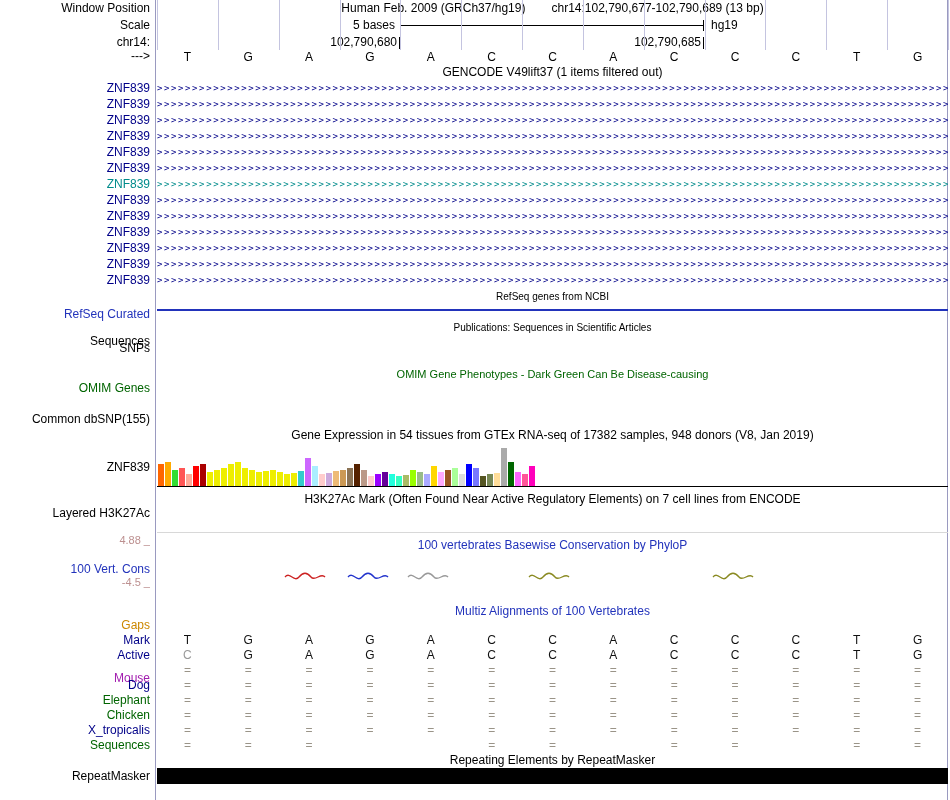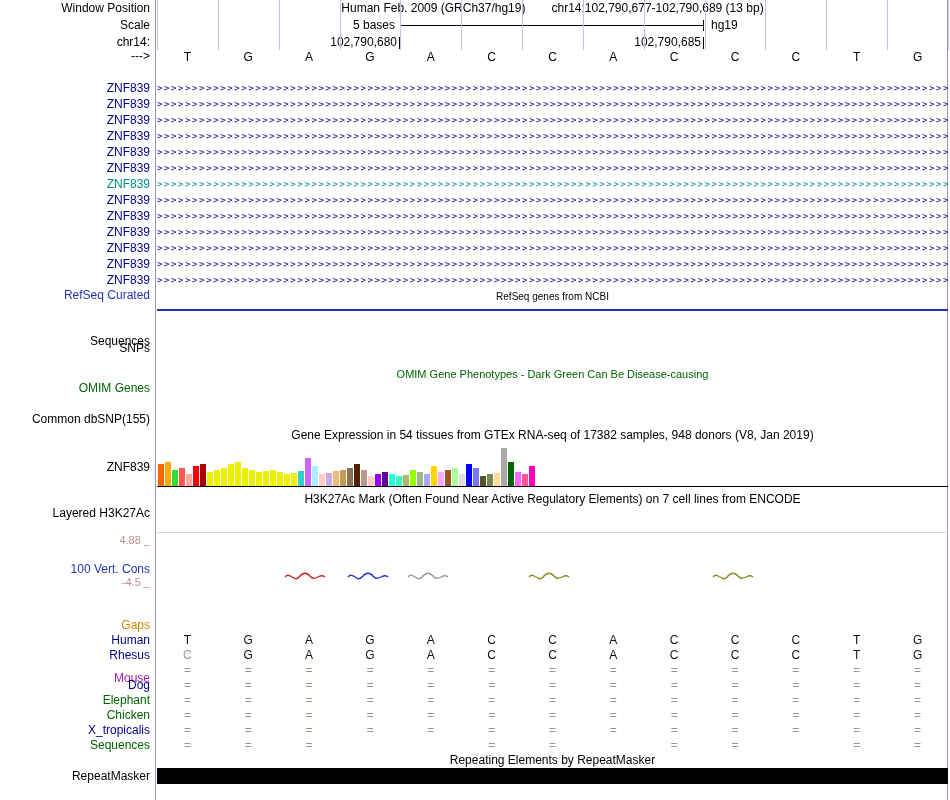--- a/index.html
+++ b/index.html
@@ -46,25 +46,27 @@
   <div class="right-in" style="left:711px;width:60px;text-align:left;top:19px">hg19</div>
 
   <div class="side-label" style="top:36px">chr14:</div>
   <div class="right-in" style="left:157px;width:240px;top:36px">102,790,680</div>
   <div class="ctick" style="left:399px;top:37px"></div>
   <div class="right-in" style="left:461px;width:240px;top:36px">102,790,685</div>
   <div class="ctick" style="left:703px;top:37px"></div>
 
   <div class="side-label" style="top:50px">---&gt;</div>
 
+  <div class="center-title" style="top:66px">GENCODE V49lift37 (1 items filtered out)</div>
 
   <div class="center-title small-title" style="top:290px">RefSeq genes from NCBI</div>
-  <div class="side-label blue" style="top:289px">RefSeq Curated</div>
+  <div class="side-label blue" style="top:308px">RefSeq Curated</div>
   <div class="hline" style="left:157px;top:309px;width:791px;height:2px;background:#2233bb"></div>
 
+  <div class="center-title small-title" style="top:321px">Publications: Sequences in Scientific Articles</div>
   <div class="side-label" style="top:335px">Sequences</div>
   <div class="side-label" style="top:342px">SNPs</div>
 
   <div class="center-title mid-title green" style="top:368px">OMIM Gene Phenotypes - Dark Green Can Be Disease-causing</div>
   <div class="side-label green" style="top:382px">OMIM Genes</div>
 
   <div class="side-label" style="top:413px">Common dbSNP(155)</div>
 
   <div class="center-title" style="top:429px">Gene Expression in 54 tissues from GTEx RNA-seq of 17382 samples, 948 donors (V8, Jan 2019)</div>
   <div class="side-label" style="top:461px">ZNF839</div>
@@ -124,23 +126,25 @@
       <div class="gtex-bar" style="left: 365px; height: 12px; background: rgb(255, 85, 153);"></div>
       <div class="gtex-bar" style="left: 372px; height: 20px; background: rgb(255, 0, 187);"></div>
     </div>
   <div class="hline" style="left:157px;top:486px;width:791px;height:1px"></div>
 
   <div class="center-title" style="top:493px">H3K27Ac Mark (Often Found Near Active Regulatory Elements) on 7 cell lines from ENCODE</div>
   <div class="side-label" style="top:507px">Layered H3K27Ac</div>
   <div class="hline" style="left:157px;top:532px;width:791px;height:1px;background:#d8d8d8"></div>
 
   <div class="side-label rosy" style="top:534px;font-size:11px">4.88 _</div>
+  <div class="center-title blue" style="top:539px">100 vertebrates Basewise Conservation by PhyloP</div>
   <div class="side-label blue" style="top:563px">100 Vert. Cons</div>
   <div class="side-label rosy" style="top:576px;font-size:11px">-4.5 _</div>
 
+  <div class="center-title blue" style="top:605px">Multiz Alignments of 100 Vertebrates</div>
   <div class="side-label orange" style="top:619px">Gaps</div>
 
   <div class="center-title" style="top:754px">Repeating Elements by RepeatMasker</div>
   <div class="side-label" style="top:770px">RepeatMasker</div>
   <div class="hline" style="left:157px;top:768px;width:791px;height:16px"></div>
 
 <div class="vtick" style="left: 157px; top: 0px; height: 50px;"></div>
     <div class="vtick" style="left: 217.846px; top: 0px; height: 50px;"></div>
     <div class="vtick" style="left: 278.692px; top: 0px; height: 50px;"></div>
     <div class="vtick" style="left: 339.538px; top: 0px; height: 50px;"></div>
@@ -201,35 +205,35 @@
     </svg>
     <svg width="44" height="14" style="position: absolute; left: 406px; top: 570px;">
       <path d="M2,7 C7,1 11,13 16,7 C20,2 24,2 28,7 C32,12 38,2 42,7" stroke="#999999" fill="none" stroke-width="1.3"></path>
     </svg>
     <svg width="44" height="14" style="position: absolute; left: 527px; top: 570px;">
       <path d="M2,7 C7,1 11,13 16,7 C20,2 24,2 28,7 C32,12 38,2 42,7" stroke="#8a8a22" fill="none" stroke-width="1.3"></path>
     </svg>
     <svg width="44" height="14" style="position: absolute; left: 711px; top: 570px;">
       <path d="M2,7 C7,1 11,13 16,7 C20,2 24,2 28,7 C32,12 38,2 42,7" stroke="#8a8a22" fill="none" stroke-width="1.3"></path>
     </svg>
-    <div class="side-label" style="top: 634px; color: rgb(0, 0, 136);">Human</div>
+    <div class="side-label" style="top: 634px; color: rgb(0, 0, 136);">Mark</div>
     <div class="aln-cell" style="left: 175.423px; top: 634px; color: rgb(17, 17, 17);">T</div>
     <div class="aln-cell" style="left: 236.269px; top: 634px; color: rgb(17, 17, 17);">G</div>
     <div class="aln-cell" style="left: 297.115px; top: 634px; color: rgb(17, 17, 17);">A</div>
     <div class="aln-cell" style="left: 357.962px; top: 634px; color: rgb(17, 17, 17);">G</div>
     <div class="aln-cell" style="left: 418.808px; top: 634px; color: rgb(17, 17, 17);">A</div>
     <div class="aln-cell" style="left: 479.654px; top: 634px; color: rgb(17, 17, 17);">C</div>
     <div class="aln-cell" style="left: 540.5px; top: 634px; color: rgb(17, 17, 17);">C</div>
     <div class="aln-cell" style="left: 601.346px; top: 634px; color: rgb(17, 17, 17);">A</div>
     <div class="aln-cell" style="left: 662.192px; top: 634px; color: rgb(17, 17, 17);">C</div>
     <div class="aln-cell" style="left: 723.038px; top: 634px; color: rgb(17, 17, 17);">C</div>
     <div class="aln-cell" style="left: 783.885px; top: 634px; color: rgb(17, 17, 17);">C</div>
     <div class="aln-cell" style="left: 844.731px; top: 634px; color: rgb(17, 17, 17);">T</div>
     <div class="aln-cell" style="left: 905.577px; top: 634px; color: rgb(17, 17, 17);">G</div>
-    <div class="side-label" style="top: 649px; color: rgb(0, 0, 136);">Rhesus</div>
+    <div class="side-label" style="top: 649px; color: rgb(0, 0, 136);">Active</div>
     <div class="aln-cell" style="left: 175.423px; top: 649px; color: rgb(153, 153, 153);">C</div>
     <div class="aln-cell" style="left: 236.269px; top: 649px; color: rgb(17, 17, 17);">G</div>
     <div class="aln-cell" style="left: 297.115px; top: 649px; color: rgb(17, 17, 17);">A</div>
     <div class="aln-cell" style="left: 357.962px; top: 649px; color: rgb(17, 17, 17);">G</div>
     <div class="aln-cell" style="left: 418.808px; top: 649px; color: rgb(17, 17, 17);">A</div>
     <div class="aln-cell" style="left: 479.654px; top: 649px; color: rgb(17, 17, 17);">C</div>
     <div class="aln-cell" style="left: 540.5px; top: 649px; color: rgb(17, 17, 17);">C</div>
     <div class="aln-cell" style="left: 601.346px; top: 649px; color: rgb(17, 17, 17);">A</div>
     <div class="aln-cell" style="left: 662.192px; top: 649px; color: rgb(17, 17, 17);">C</div>
     <div class="aln-cell" style="left: 723.038px; top: 649px; color: rgb(17, 17, 17);">C</div>

